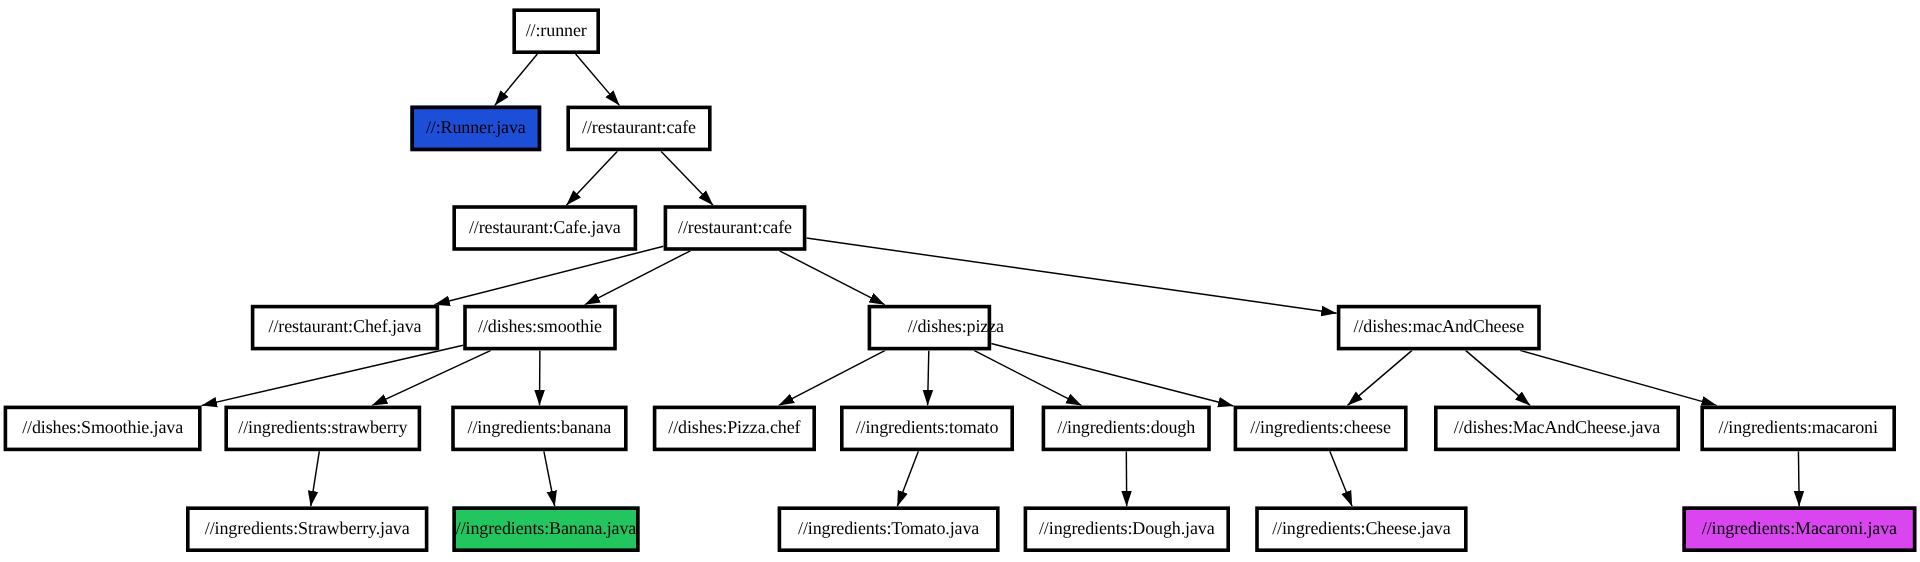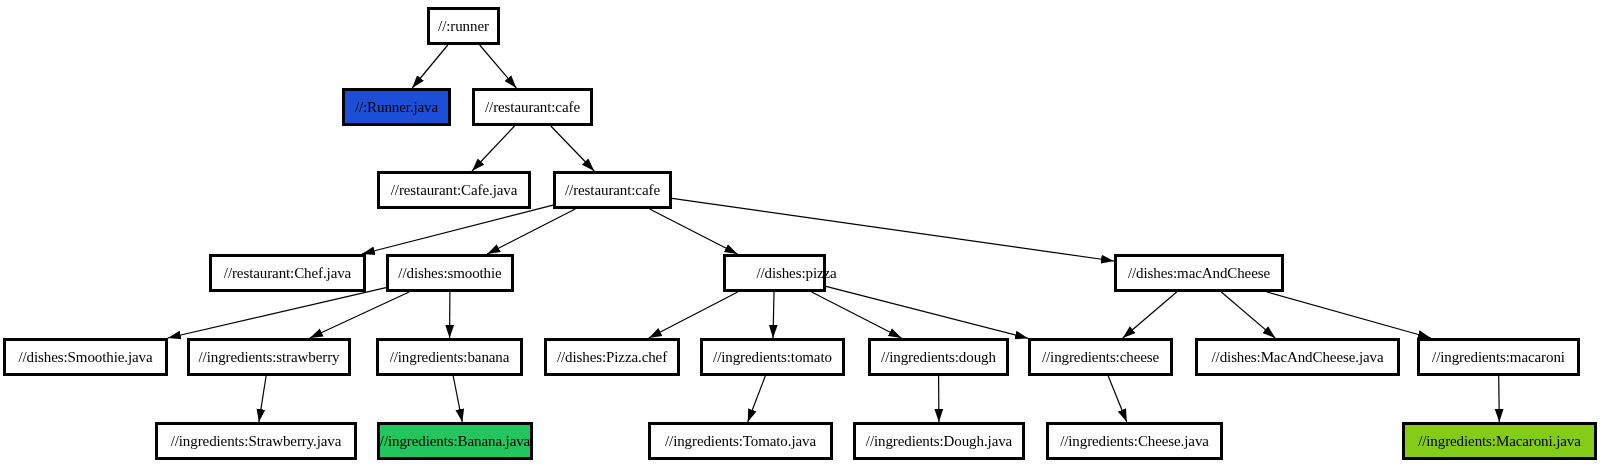--- a/index.html
+++ b/index.html
@@ -137,17 +137,17 @@
       </div>
       <div class="graph-node" style="left: 1114px; top: 254px; width: 170px; height: 38px; background: rgb(255, 255, 255); border-color: rgb(0, 0, 0); color: rgb(0, 0, 0);">
         <span>//dishes:macAndCheese</span>
       </div>
       <div class="graph-node" style="left: 1195px; top: 338px; width: 205px; height: 38px; background: rgb(255, 255, 255); border-color: rgb(0, 0, 0); color: rgb(0, 0, 0);">
         <span>//dishes:MacAndCheese.java</span>
       </div>
       <div class="graph-node" style="left: 1417px; top: 338px; width: 163px; height: 38px; background: rgb(255, 255, 255); border-color: rgb(0, 0, 0); color: rgb(0, 0, 0);">
         <span>//ingredients:macaroni</span>
       </div>
-      <div class="graph-node" style="left: 1402px; top: 422px; width: 195px; height: 38px; background: #84cc16; border-color: rgb(0, 0, 0); color: rgb(0, 0, 0);">
+      <div class="graph-node" style="left: 1402px; top: 422px; width: 195px; height: 38px; background: #d946ef; border-color: rgb(0, 0, 0); color: rgb(0, 0, 0);">
         <span>//ingredients:Macaroni.java</span>
       </div>
     </div>
 </div>
 
 </body></html>

